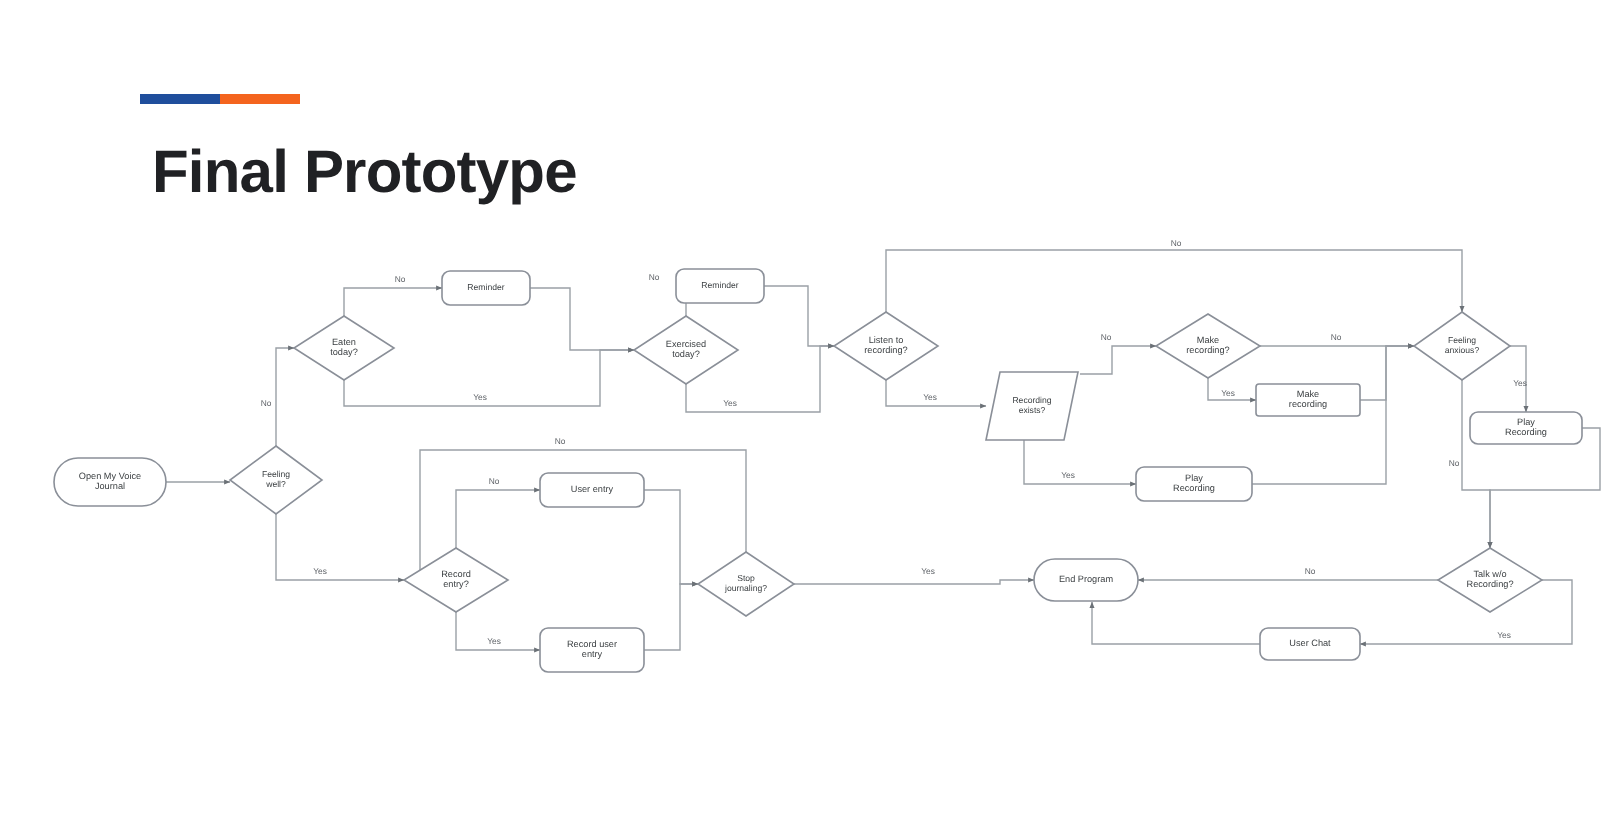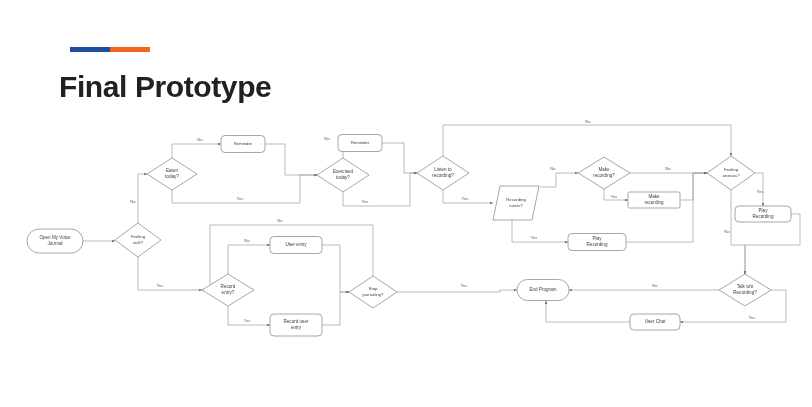--- a/index.html
+++ b/index.html
@@ -10,21 +10,21 @@
   }
   #page{position:relative;width:812px;height:407px;}
 
   
   .accent-bar{position:absolute;left:70px;top:47px;width:80px;height:5px;display:flex;}
   .accent-bar .seg{height:100%;}
   .accent-bar .seg-a{flex:0 0 40px;background:#1f4e9c;}
   .accent-bar .seg-b{flex:0 0 40px;background:#f4641e;}
 
   .page-title{
-    position:absolute;left:59px;top:68px;
+    position:absolute;left:76px;top:68px;
     font-size:30px;font-weight:bold;letter-spacing:-0.4px;
     color:#202124;line-height:1.25;
   }
 
   
   #flow-canvas{position:absolute;left:0;top:115px;width:812px;height:260px;}
   svg{display:block;}
   .node-shape{fill:#ffffff;stroke:#8a8f98;stroke-width:0.8;}
   .node-label{
     font-family:"Liberation Sans","DejaVu Sans",sans-serif;

